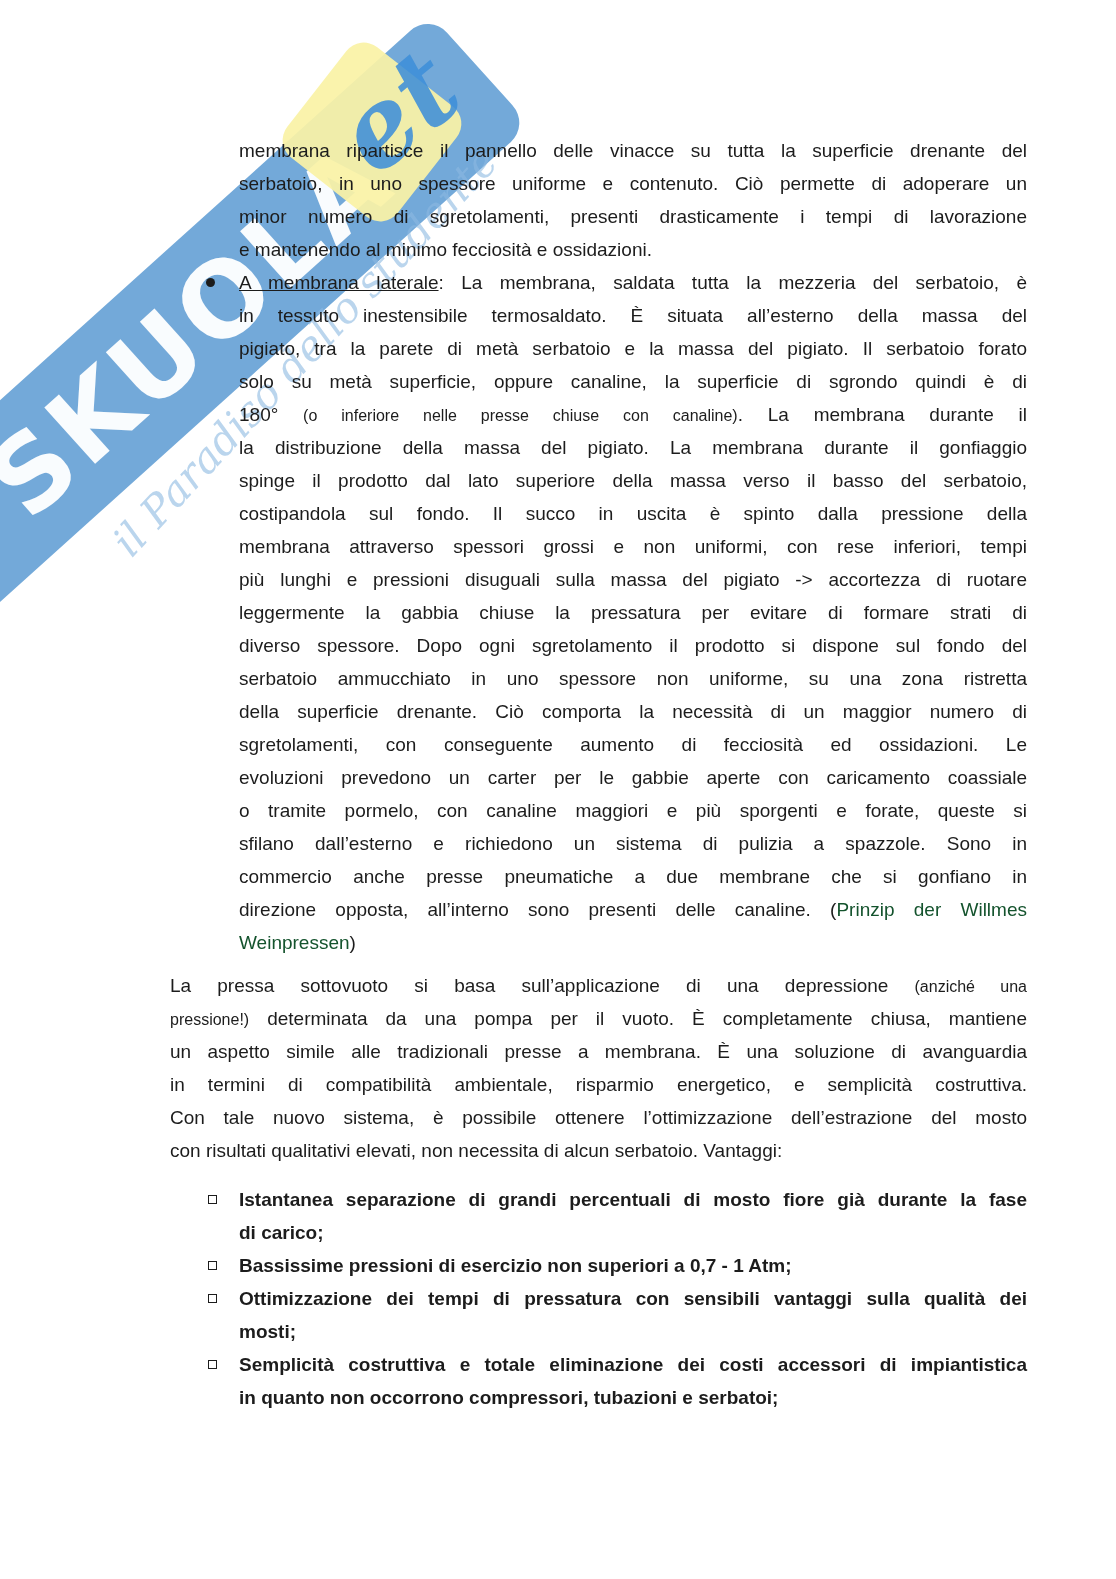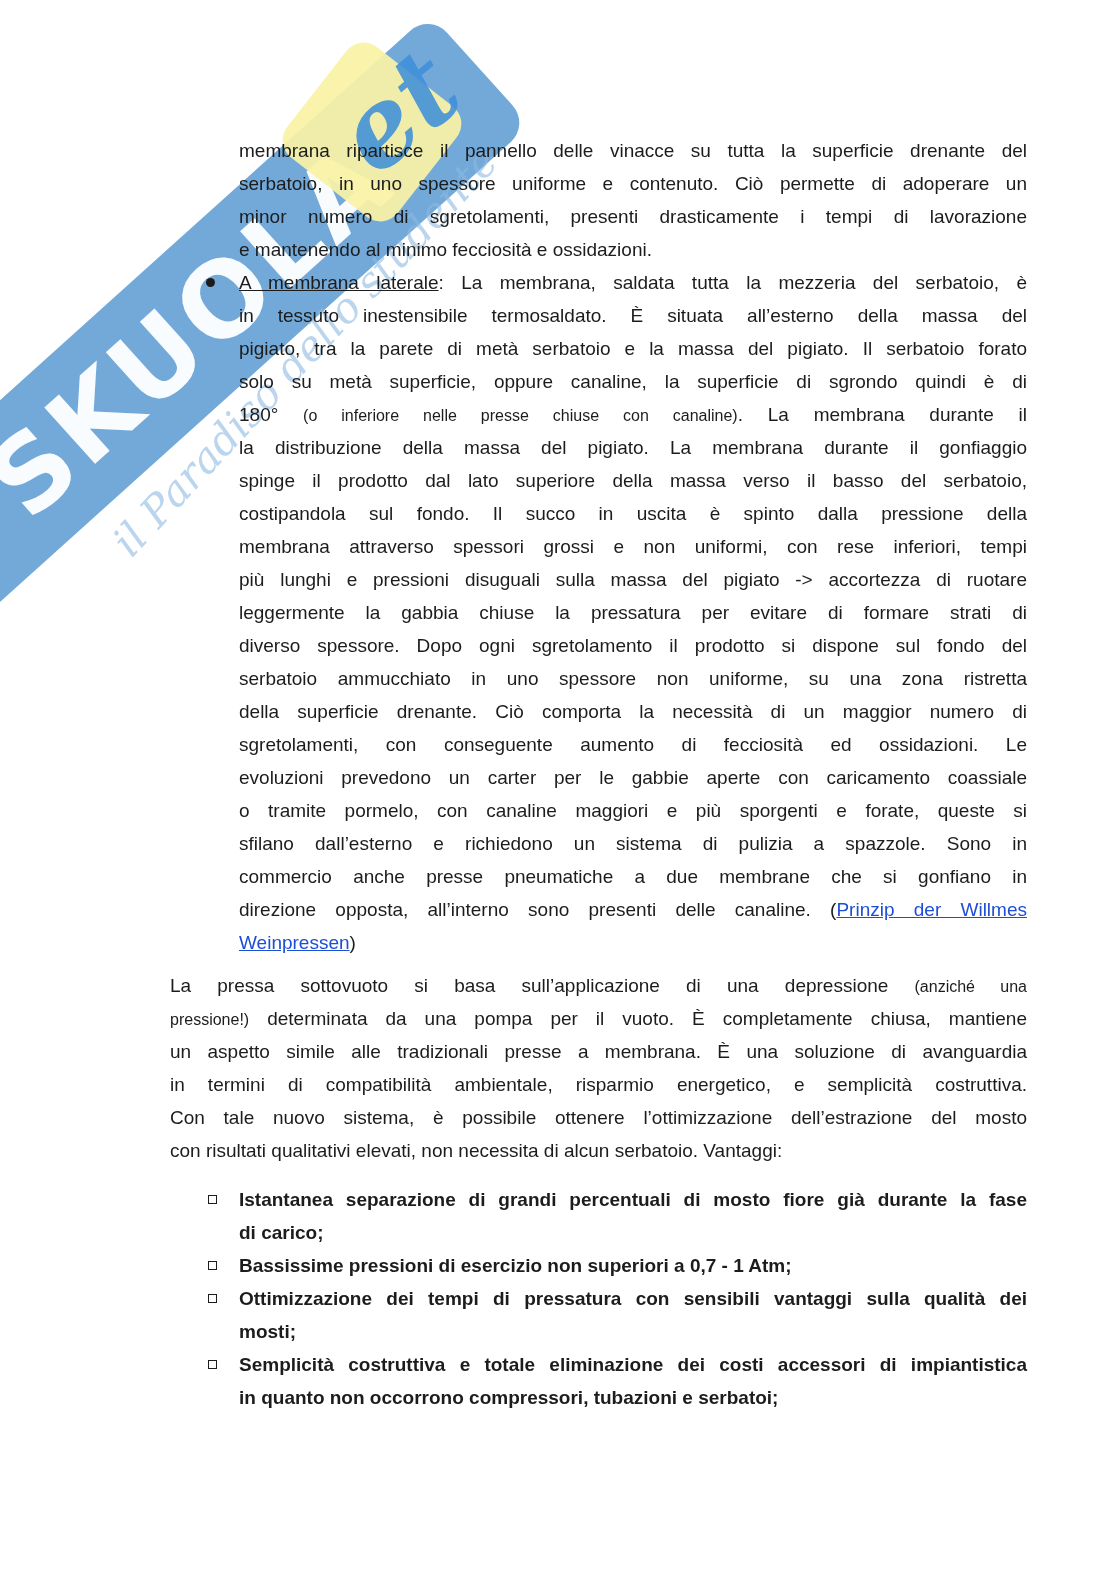--- a/index.html
+++ b/index.html
@@ -72,21 +72,21 @@
   }
   .marker.square {
     width:7px; height:7px;
     border:1.5px solid #1c1c1c;
     left:-31px; top:12px;
   }
 
   .seg-n  { }
   .seg-iu { text-decoration:underline; }
   .seg-sm { font-size:16px; }
-  .seg-lk { color:#1d4ed8; text-decoration:underline; cursor:pointer; }
+  .seg-lk { color:#14532d; cursor:pointer; }
 </style>
 </head>
 <body>
 
 <div class="watermark">
   <div class="wm-band">
     <span class="wm-brand">SKUOLA</span>
   </div>
   <div class="wm-tagline">il Paradiso dello studente</div>
   <div class="wm-diamond"></div>

